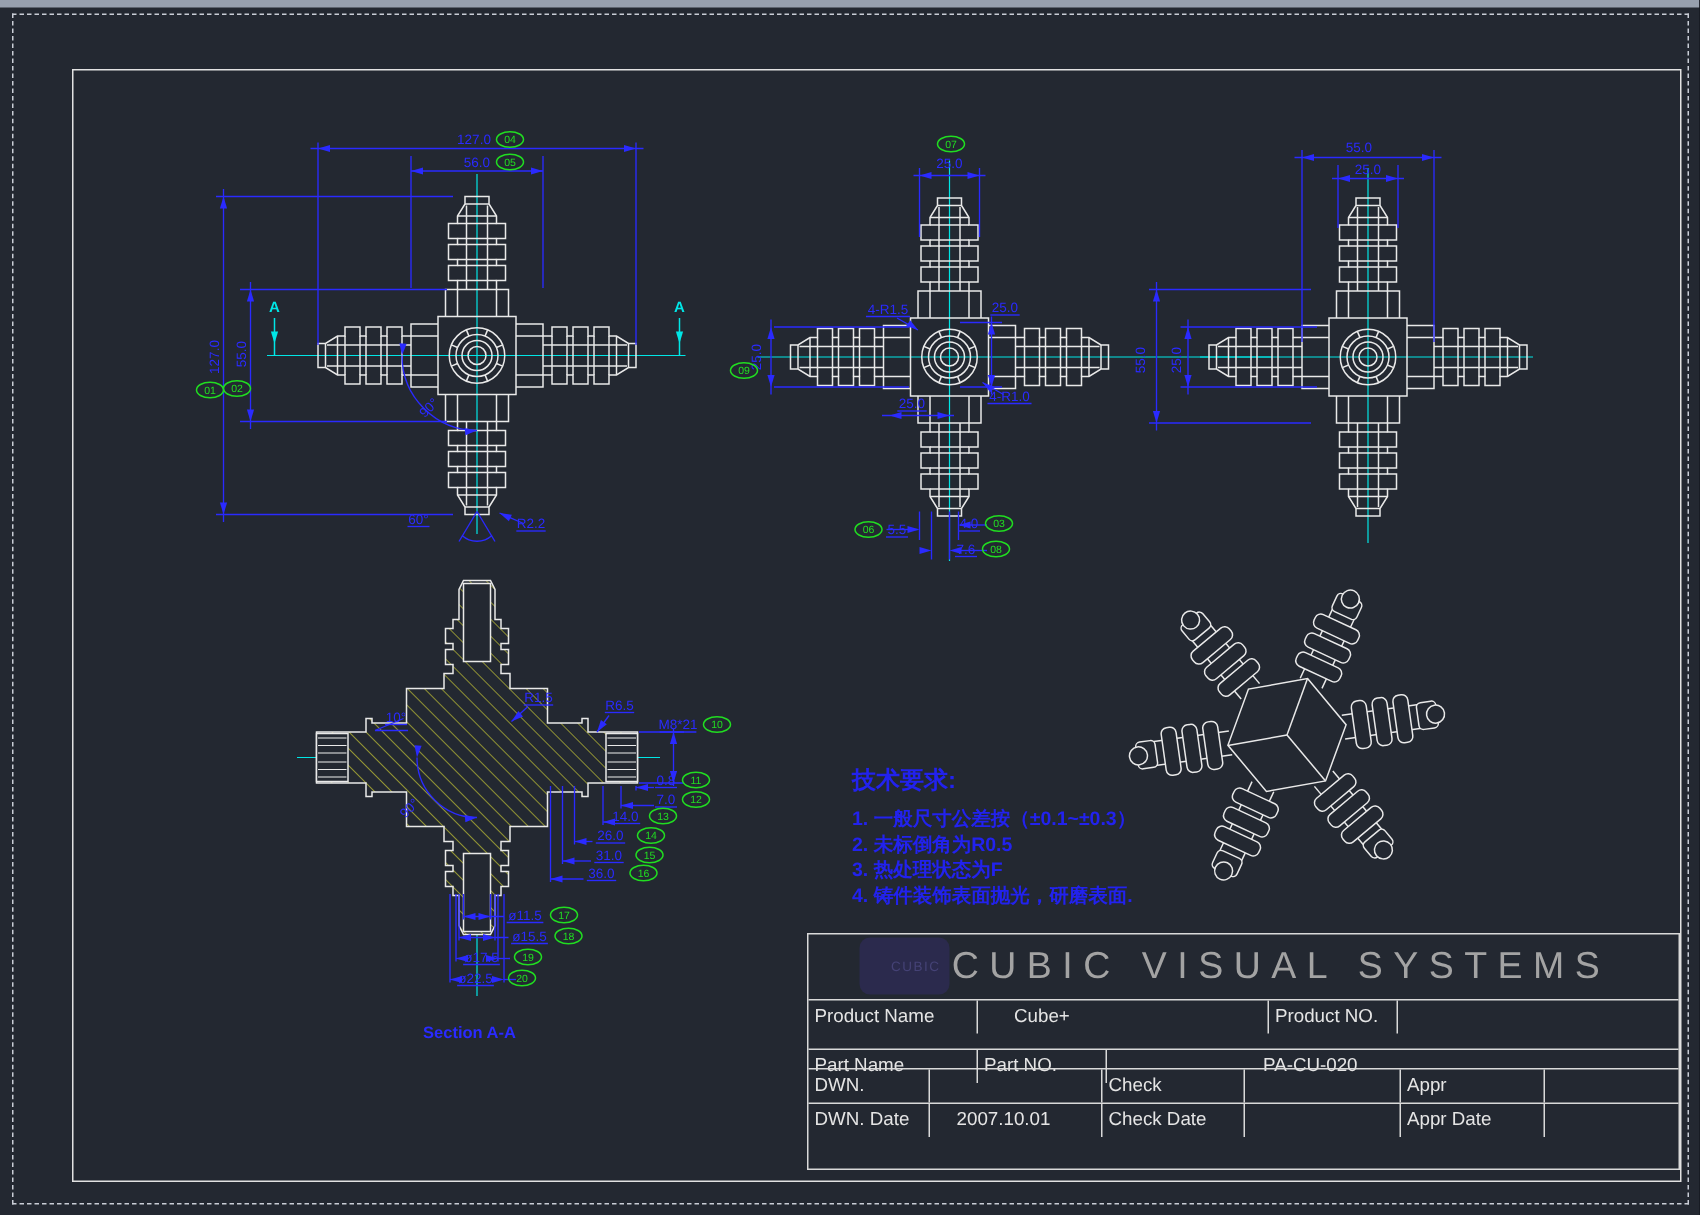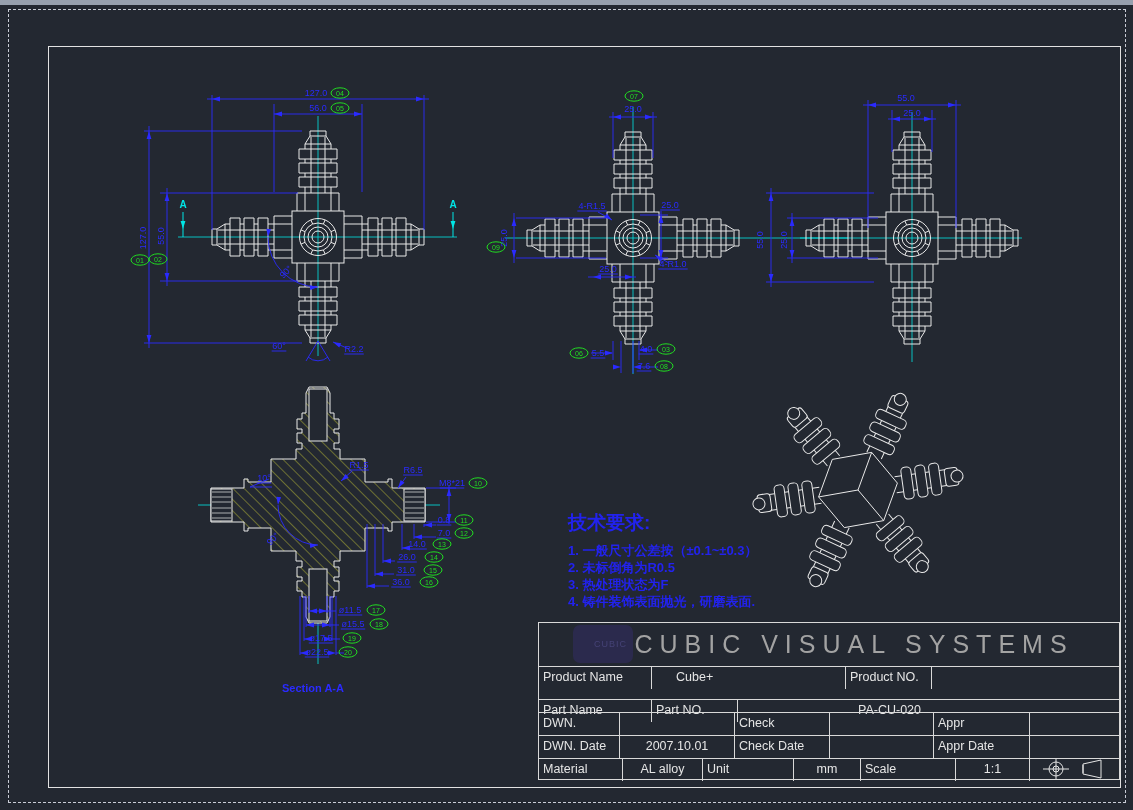--- a/index.html
+++ b/index.html
@@ -6,28 +6,28 @@
   .screen{position:relative;width:1133px;height:810px;background:#232831;overflow:hidden;
           font-family:"Liberation Sans",sans-serif;}
   .topstrip{position:absolute;left:0;top:0;width:1133px;height:5px;background:#97a0ae;}
   .paper-dashed{position:absolute;left:8px;top:9px;width:1116px;height:792px;
                 border:1px dashed #c9cdd6;}
   .frame{position:absolute;left:48px;top:46px;width:1071px;height:740px;
          border:1.5px solid #e2e2e2;}
   #drawing{position:absolute;left:0;top:0;}
   
   .notes{position:absolute;left:568px;top:510px;width:310px;color:#2222ee;font-weight:bold;}
-  .notes .nt{font-size:19px;margin-bottom:6px;}
+  .notes .nt{font-size:16px;margin-bottom:6px;}
   .notes .ni{font-size:13px;line-height:17px;white-space:nowrap;}
   
   .tb{position:absolute;left:538px;top:622px;width:582px;height:158px;box-sizing:border-box;
       border:1px solid #d9d9d9;color:#e5e5e5;font-size:12.5px;}
   .tb .row{position:absolute;left:0;width:580px;display:flex;box-sizing:border-box;
            border-top:1px solid #d9d9d9;}
-  .tb .cell{box-sizing:border-box;border-right:1px solid #d9d9d9;padding:3px 4px 0 4px;
+  .tb .cell{box-sizing:border-box;border-right:1px solid #d9d9d9;padding:3px 20px 0 4px;
             height:100%;overflow:visible;white-space:nowrap;}
   .tb .cell:last-child{border-right:none;text-align:right;}
   .tb .c{text-align:center;}
   .header{position:absolute;left:0;top:0;width:580px;height:43px;}
   .logo{position:absolute;left:34px;top:2px;width:45px;height:38px;background:#2b2a4d;
         border-radius:7px;color:#454276;font-size:9px;display:flex;align-items:center;
         justify-content:center;letter-spacing:1px;padding-left:15px;}
   .company{display:block;text-align:center;padding-left:50px;font-size:25px;letter-spacing:7px;
            line-height:43px;color:#a3a3a3;white-space:nowrap;}
 </style>
@@ -659,33 +659,14 @@
       <div class="cell" style="width:89px;"></div>
     </div>
     <div class="row" style="top:112px;height:23px;">
       <div class="cell" style="width:81px;">DWN. Date</div>
       <div class="cell c" style="width:115px;">2007.10.01</div>
       <div class="cell" style="width:95px;">Check Date</div>
       <div class="cell" style="width:104px;"></div>
       <div class="cell" style="width:96px;">Appr Date</div>
       <div class="cell" style="width:89px;"></div>
     </div>
-    <div class="row" style="top:135px;height:23px;">
-      <div class="cell" style="width:84px;">Material</div>
-      <div class="cell c" style="width:80px;">AL alloy</div>
-      <div class="cell" style="width:91px;">Unit</div>
-      <div class="cell c" style="width:67px;">mm</div>
-      <div class="cell" style="width:95px;">Scale</div>
-      <div class="cell c" style="width:74px;">1:1</div>
-      <div class="cell" style="width:89px;padding:0;">
-        <svg width="88" height="21">
-          <g stroke="#e5e5e5" fill="none" stroke-width="1">
-            <circle cx="25" cy="10" r="7"></circle>
-              <circle cx="25" cy="10" r="3"></circle>
-            <line x1="12" y1="10" x2="38" y2="10"></line>
-              <line x1="25" y1="0" x2="25" y2="20"></line>
-            <path d="M52 6 L52 14 M52 5 L70 1 L70 19 L52 15 Z"></path>
-          </g>
-        </svg>
-      </div>
-    </div>
   </div>
 </div>
 
 </body></html>

